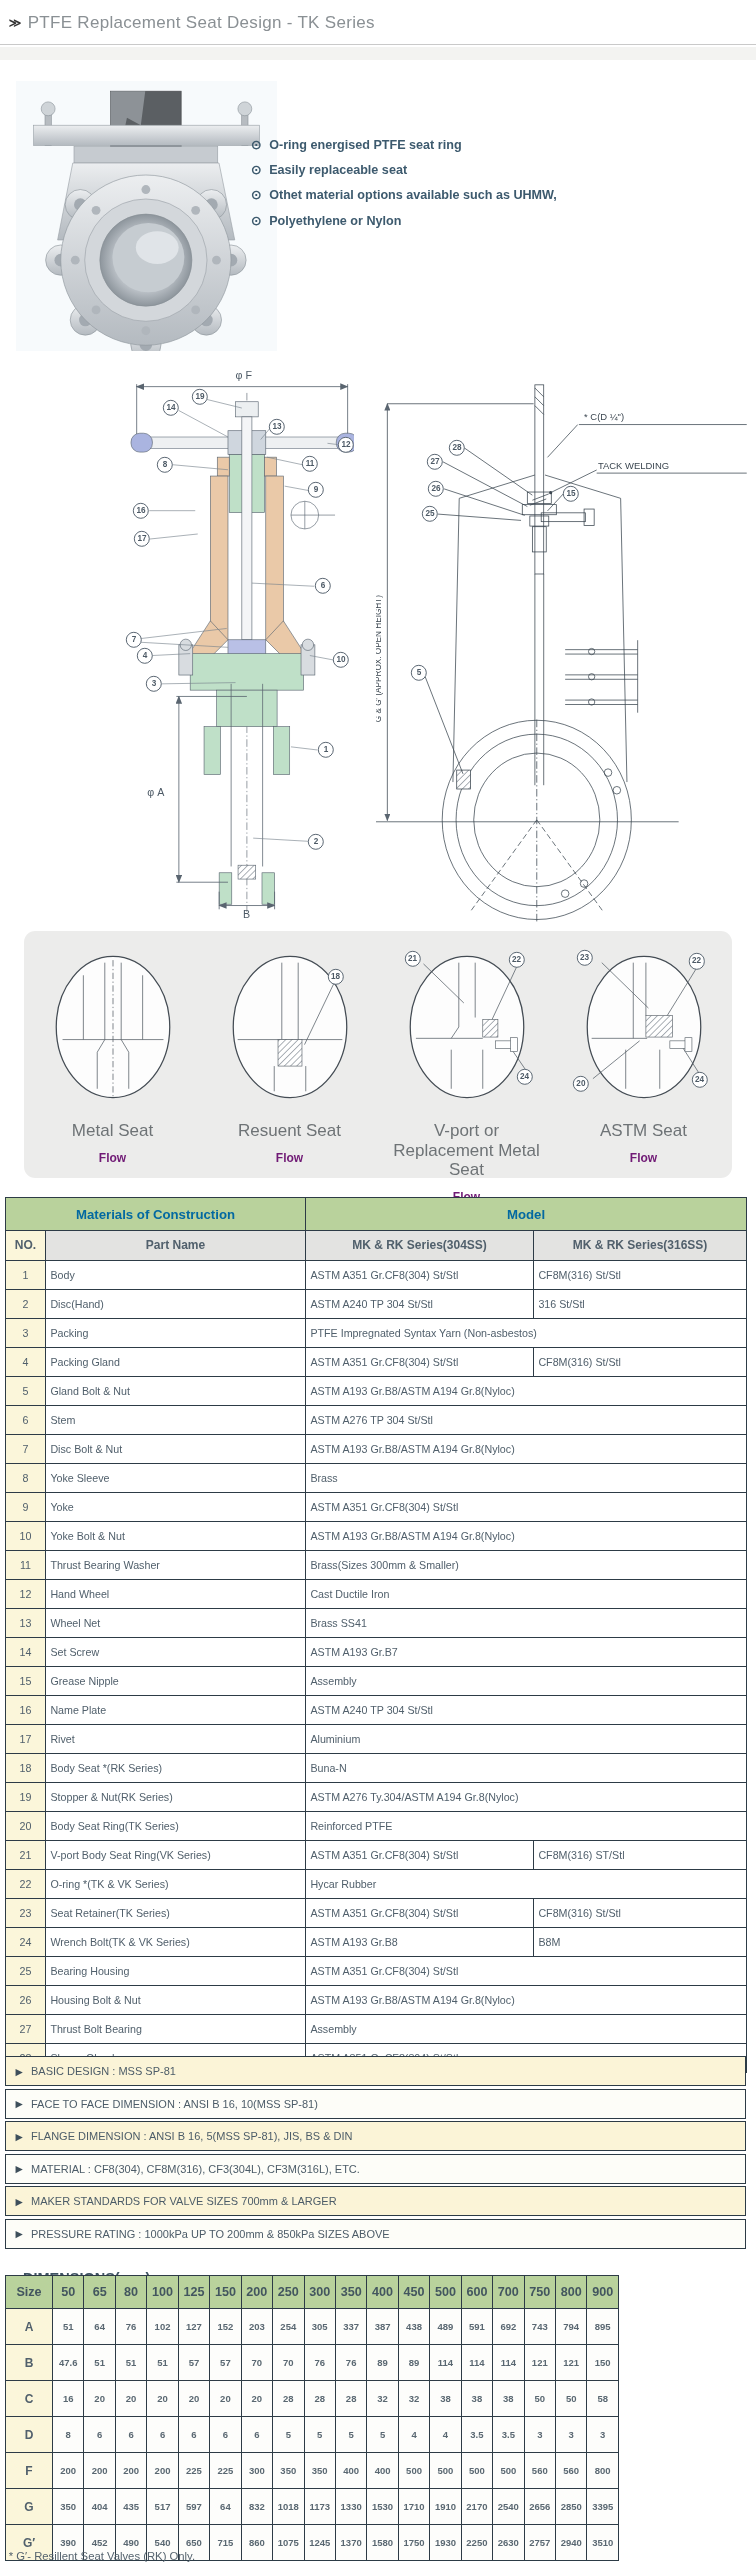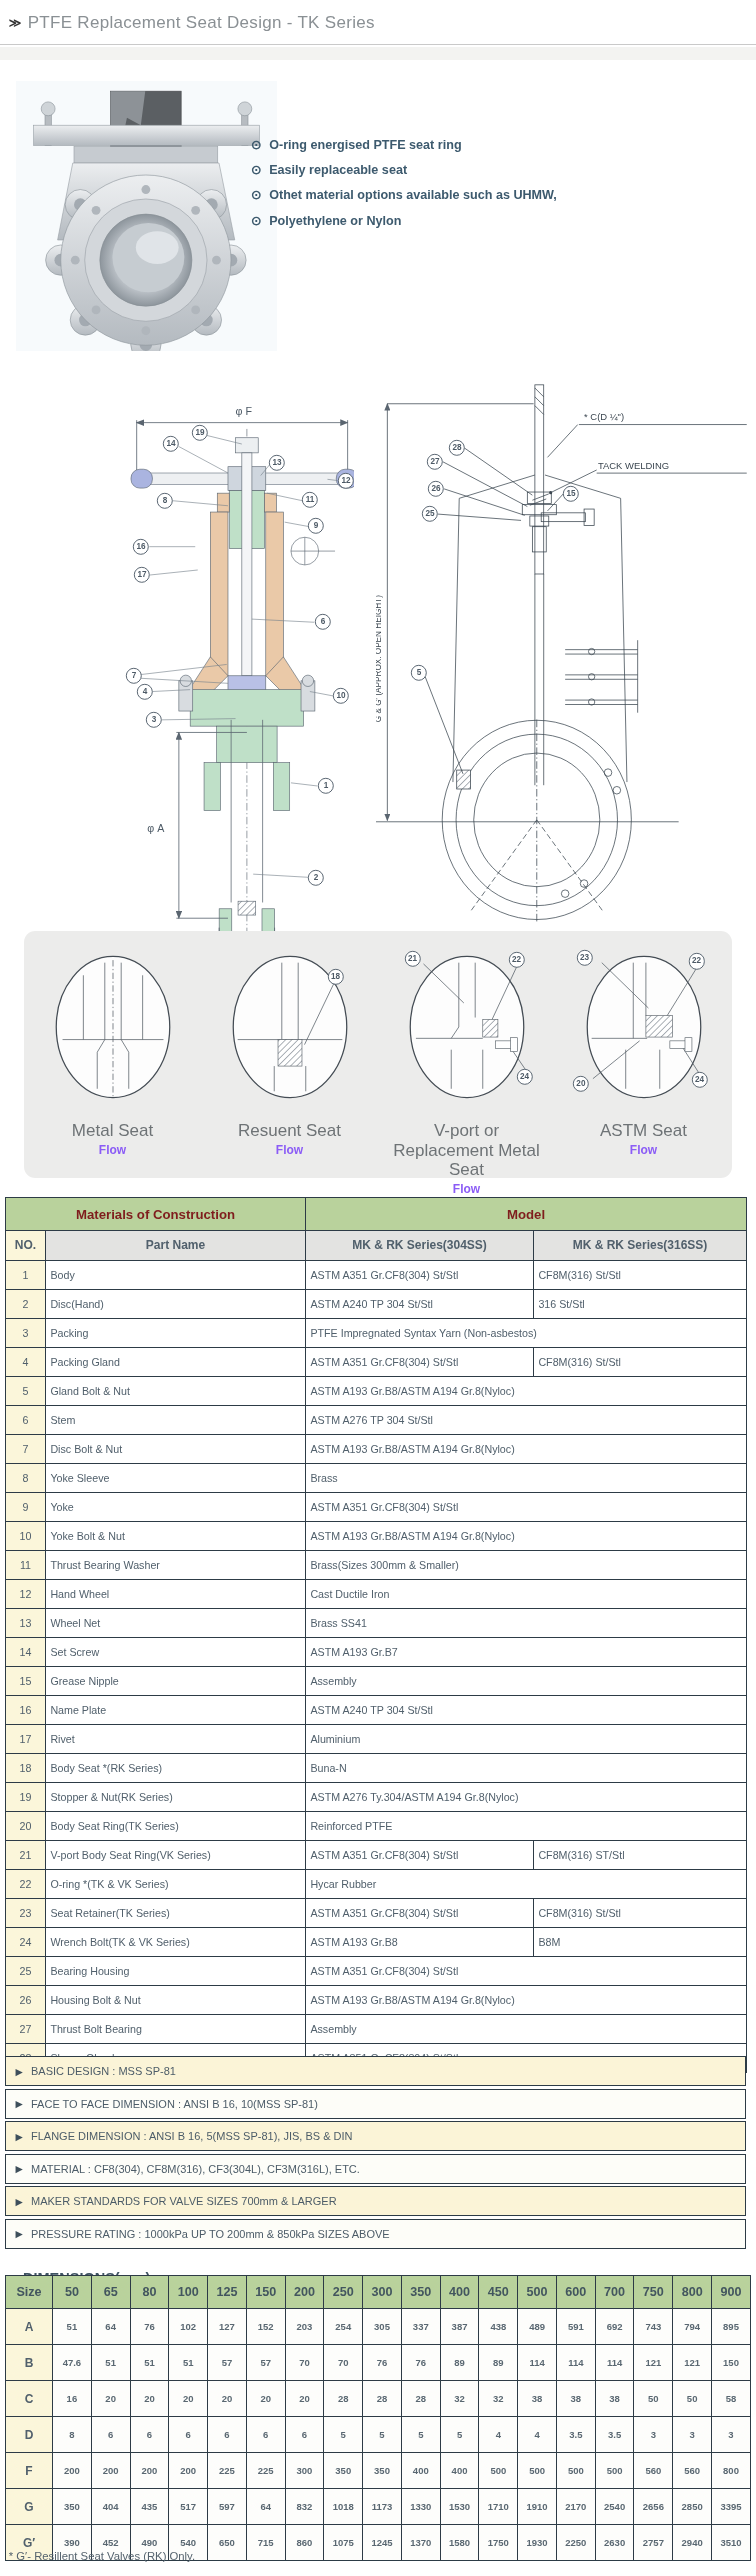--- a/index.html
+++ b/index.html
@@ -13,50 +13,50 @@
   .subbar{position:absolute;top:47px;left:0;width:756px;height:12.6px;background:#f3f3f1;}
   
   .photo{position:absolute;top:81px;left:16.4px;width:261px;height:270px;}
   .features{position:absolute;top:139px;left:251px;width:492px;list-style:none;margin:0;padding:0;}
   .features li{display:flex;gap:7.6px;align-items:flex-start;font-size:12.6px;font-weight:bold;
                color:#3d5a6e;margin-bottom:12px;line-height:1.05;}
   .features .bullet{font-size:12.6px;}
   
   .drawings{position:absolute;top:369px;left:39px;width:711px;height:555px;}
   .drawing{position:absolute;top:0;}
-  .drawing.left{left:0;width:315px;height:551px;margin-top:36px;}
+  .drawing.left{left:0;width:315px;height:551px;}
   .drawing.right{left:337px;width:372px;height:555px;}
   .co{position:absolute;width:16.4px;height:16.4px;border:1.3px solid #5b6773;border-radius:50%;
       background:#fff;color:#4d5a66;font-size:8.2px;line-height:14px;text-align:center;
       box-sizing:border-box;transform:translate(-50%,-50%);font-weight:bold;}
   
   .seatbox{position:absolute;top:931px;left:24px;width:708px;height:247px;background:#ececeb;
            border-radius:11.3px;display:flex;justify-content:space-around;align-items:flex-start;
            padding-top:14px;box-sizing:border-box;}
   .seat-view{position:relative;width:168px;text-align:center;}
   .seat-label{margin:5px 0 1.3px;font-size:17px;color:#6e7376;line-height:1.15;}
-  .seat-flow{margin:2px 0 0;font-size:12px;font-weight:bold;color:#8b5cf6;}
+  .seat-flow{margin:10px 0 0;font-size:12px;font-weight:bold;color:#701a75;}
   
   .materials{position:absolute;top:1197px;left:5px;width:741px;border-collapse:collapse;table-layout:fixed;}
   .materials th,.materials td{border:1.3px solid #2d3b46;color:#51606c;}
-  .materials thead .t1 th{background:#b9d29c;font-size:13.2px;font-weight:bold;height:30px;color:#7f1d1d;}
+  .materials thead .t1 th{background:#b9d29c;font-size:13.2px;font-weight:bold;height:30px;color:#0369a1;}
   .materials thead .t2 th{background:#e3e3e1;font-size:12px;font-weight:bold;height:26.5px;}
   .materials thead .t2 th.no-h{background:#fbf6da;}
   .materials td{height:28px;font-size:10.7px;padding:0 4.4px;}
   .materials td.no{background:#fbf6da;text-align:center;padding:0;}
   
   .specs{position:absolute;top:2056px;left:5px;width:741px;}
   .spec{box-sizing:border-box;height:30px;border:1.3px solid #2d3b46;display:flex;align-items:center;
         gap:8.2px;padding-left:9.5px;margin-bottom:2.5px;font-size:11px;color:#4c5c68;}
   .spec:nth-child(odd){background:#fbf4d7;}
   .spec:nth-child(even){background:#fdfdf8;}
   .spec .arrow{color:#3e4f5b;font-size:9.5px;}
   
   .dims-heading{position:absolute;top:2252px;left:5px;margin:18px;font-size:14.5px;font-weight:bold;color:#3e5362;}
-  .dims{position:absolute;top:2275px;left:5px;width:746px;border-collapse:collapse;table-layout:fixed;}
+  .dims{position:absolute;top:2275px;left:5px;width:614px;border-collapse:collapse;table-layout:fixed;}
   .dims th,.dims td{border:1.9px solid #2d3b46;text-align:center;color:#51606c;}
   .dims thead th{background:#b9d29c;height:30px;font-size:12.6px;font-weight:bold;color:#43565f;}
   .dims tbody th{background:#fbf6da;font-size:12px;font-weight:bold;}
   .dims td{height:33px;font-size:9.5px;font-weight:bold;background:#fdfdfb;color:#5a6872;}
   .footnote{position:absolute;top:2550px;left:8.8px;margin:0;font-size:11.3px;color:#55636e;}
   
   svg text{font-family:"Liberation Sans",sans-serif;}
 </style>
 </head>
 <body>

